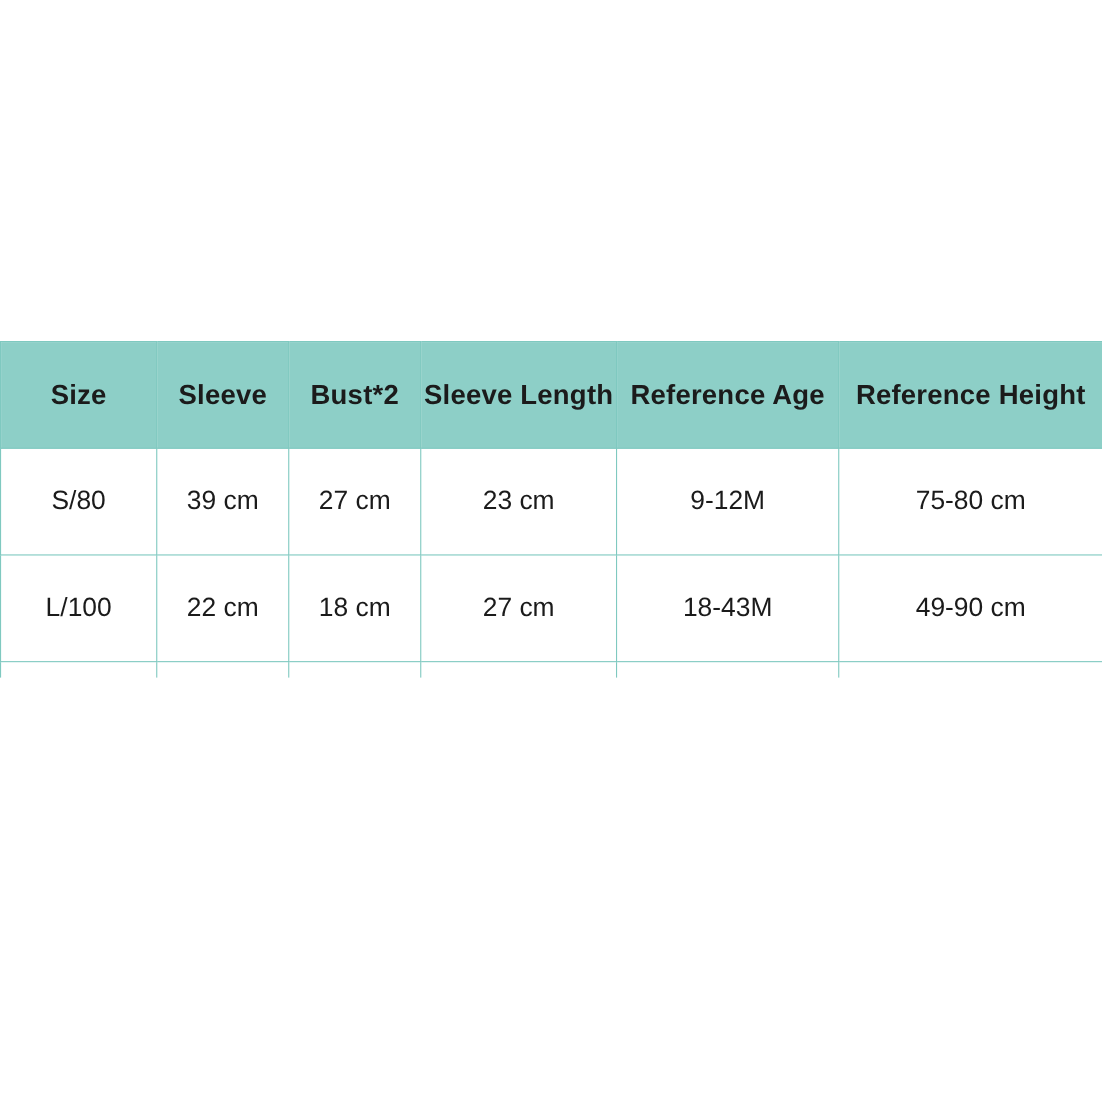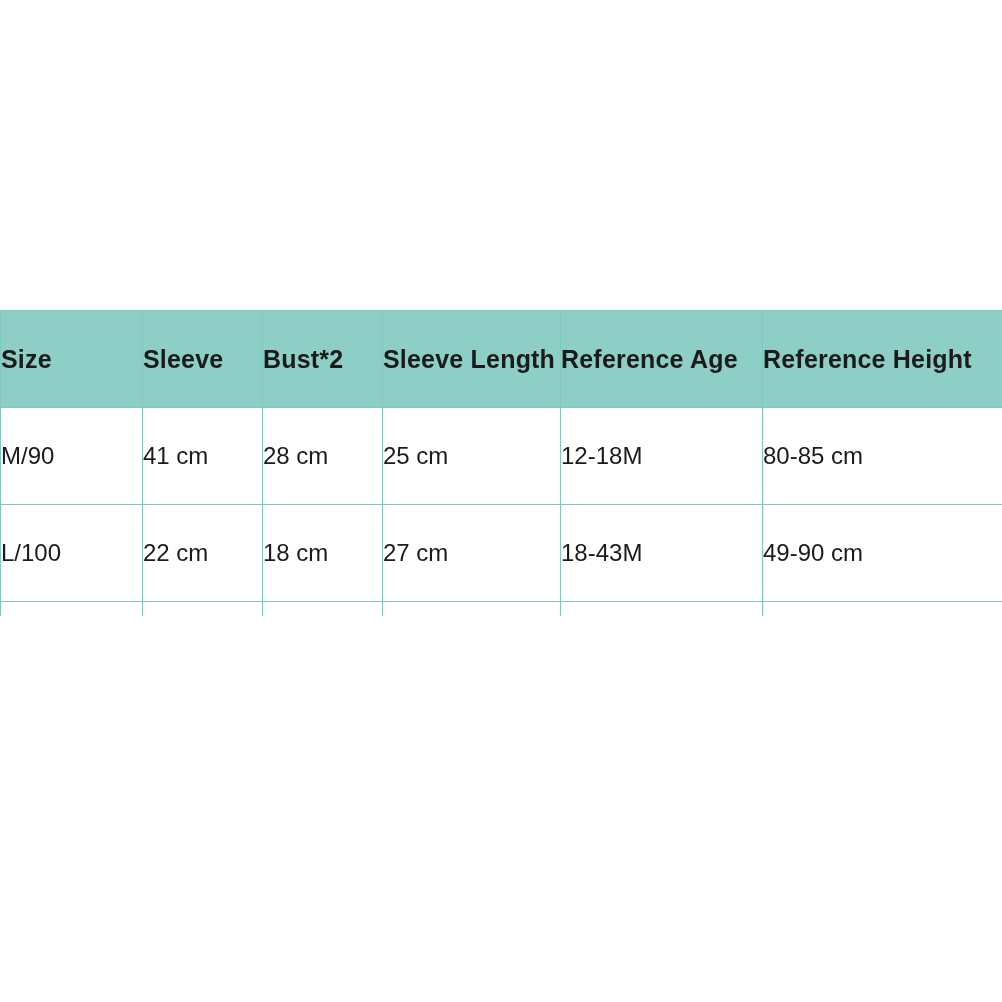--- a/index.html
+++ b/index.html
@@ -27,21 +27,21 @@
   }
   table.size-chart {
     border-collapse: collapse;
     width: 1002px;
     table-layout: fixed;
     background: #ffffff;
   }
   table.size-chart th,
   table.size-chart td {
     border: 1px solid #7fc9c0;
-    text-align: left;
+    text-align: center;
     vertical-align: middle;
     color: #1b1b1b;
     padding: 0;
   }
   table.size-chart thead th {
     background: #8dcfc7;
     height: 96px;
     font-size: 25px;
     font-weight: bold;
     letter-spacing: 0.2px;
@@ -82,26 +82,26 @@
           <th>Size</th>
           <th>Sleeve</th>
           <th>Bust*2</th>
           <th>Sleeve Length</th>
           <th>Reference Age</th>
           <th>Reference Height</th>
         </tr>
       </thead>
       <tbody>
         <tr>
-          <td>M/90</td>
-          <td>41 cm</td>
-          <td>28 cm</td>
-          <td>25 cm</td>
-          <td>12-18M</td>
-          <td>80-85 cm</td>
+          <td>S/80</td>
+          <td>39 cm</td>
+          <td>27 cm</td>
+          <td>23 cm</td>
+          <td>9-12M</td>
+          <td>75-80 cm</td>
         </tr>
         <tr>
           <td>L/100</td>
           <td>22 cm</td>
           <td>18 cm</td>
           <td>27 cm</td>
           <td>18-43M</td>
           <td>49-90 cm</td>
         </tr>
         <tr class="spacer-row">

